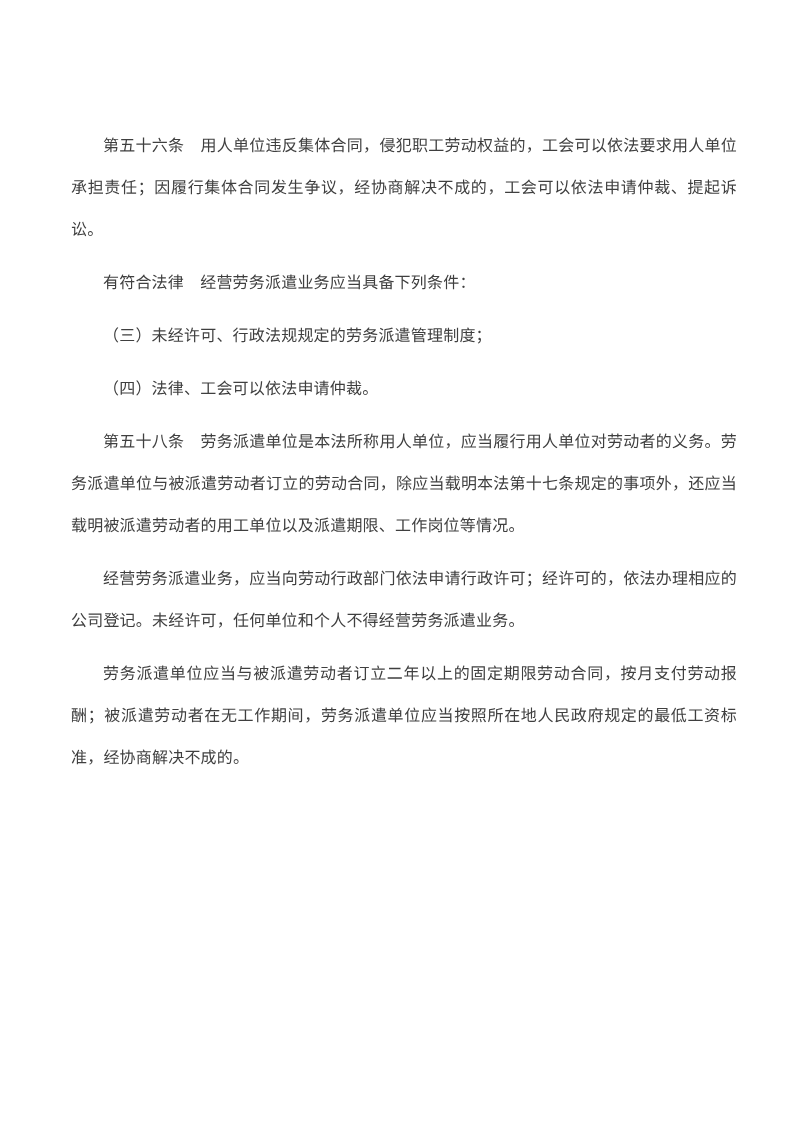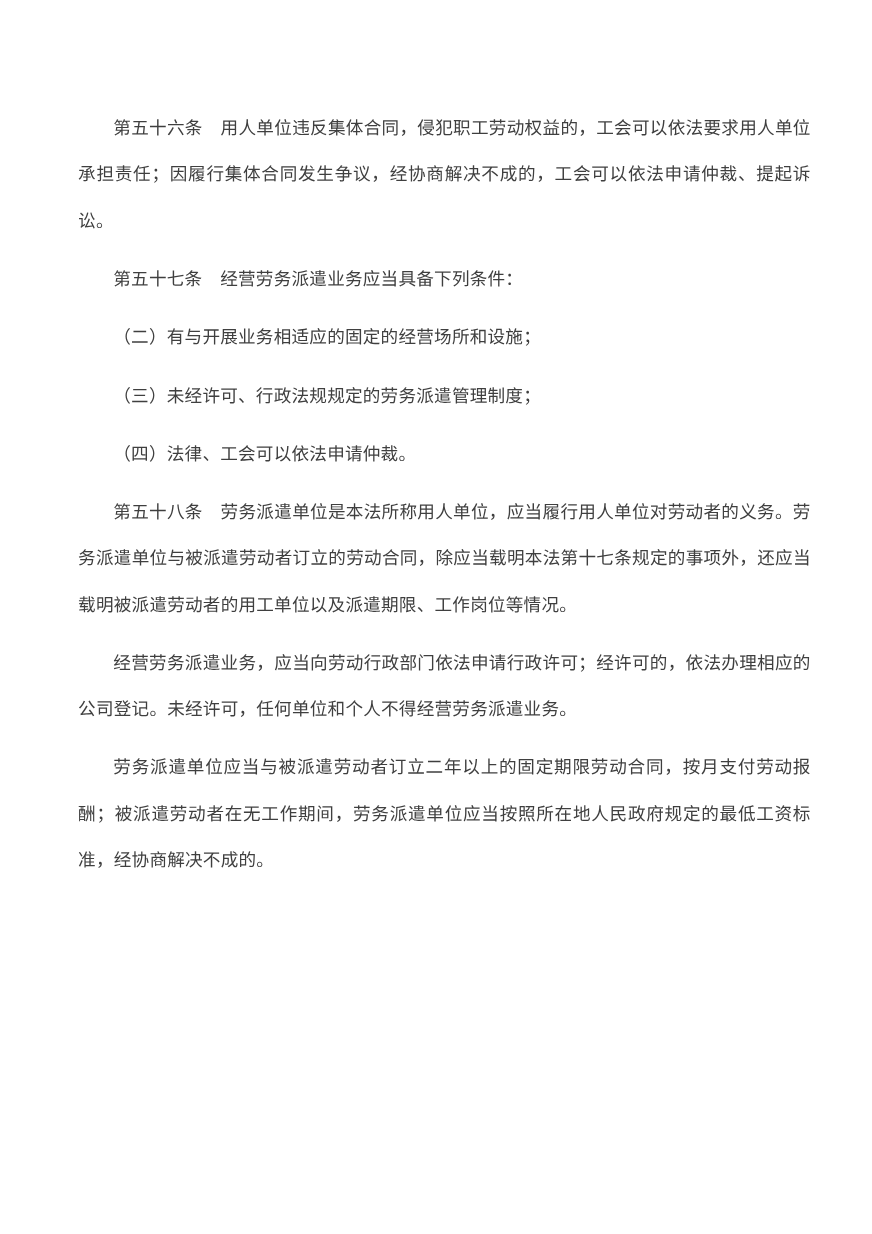--- a/index.html
+++ b/index.html
@@ -13,20 +13,21 @@
     height: 1122px;
     background: #ffffff;
     overflow: hidden;
     font-family: "Liberation Sans", sans-serif;
   }
   .content {
     box-sizing: border-box;
     width: 793px;
     padding: 97px 56px 0 71px;
     color: #3f3f3f;
+    margin-top: 28px;
   }
   p.body-para {
     margin: 0 0 11px 0;
     font-size: 16px;
     line-height: 42px;
     text-align: justify;
     text-justify: inter-ideograph;
     text-indent: 32px;
     letter-spacing: 0.2px;
     word-break: break-all;
@@ -43,24 +44,23 @@
 </style>
 </head>
 <body>
 
 <div class="page">
   <div class="content">
 
     <p class="body-para">第五十六条　用人单位违反集体合同，侵犯职工劳动权益的，工会可以依法要求用人单位承担责任；因履行集体合同发生争议，经协商解决不成的，工会可以依法申请仲裁、提起诉讼。</p>
 
 
-    <p class="body-para">第五十七条　经营劳务派遣业务应当具备下列条件：</p>
+    <p class="body-para">有符合法律　经营劳务派遣业务应当具备下列条件：</p>
 
 
-    <p class="body-para">（二）有与开展业务相适应的固定的经营场所和设施；</p>
 
     <p class="body-para">（三）未经许可、行政法规规定的劳务派遣管理制度；</p>
 
     <p class="body-para">（四）法律、工会可以依法申请仲裁。</p>
 
     <p class="body-para">第五十八条　劳务派遣单位是本法所称用人单位，应当履行用人单位对劳动者的义务。劳务派遣单位与被派遣劳动者订立的劳动合同，除应当载明本法第十七条规定的事项外，还应当载明被派遣劳动者的用工单位以及派遣期限、工作岗位等情况。</p>
 
     <p class="body-para">经营劳务派遣业务，应当向劳动行政部门依法申请行政许可；经许可的，依法办理相应的公司登记。未经许可，任何单位和个人不得经营劳务派遣业务。</p>
 
     <p class="body-para">劳务派遣单位应当与被派遣劳动者订立二年以上的固定期限劳动合同，按月支付劳动报酬；被派遣劳动者在无工作期间，劳务派遣单位应当按照所在地人民政府规定的最低工资标准，经协商解决不成的。</p>

